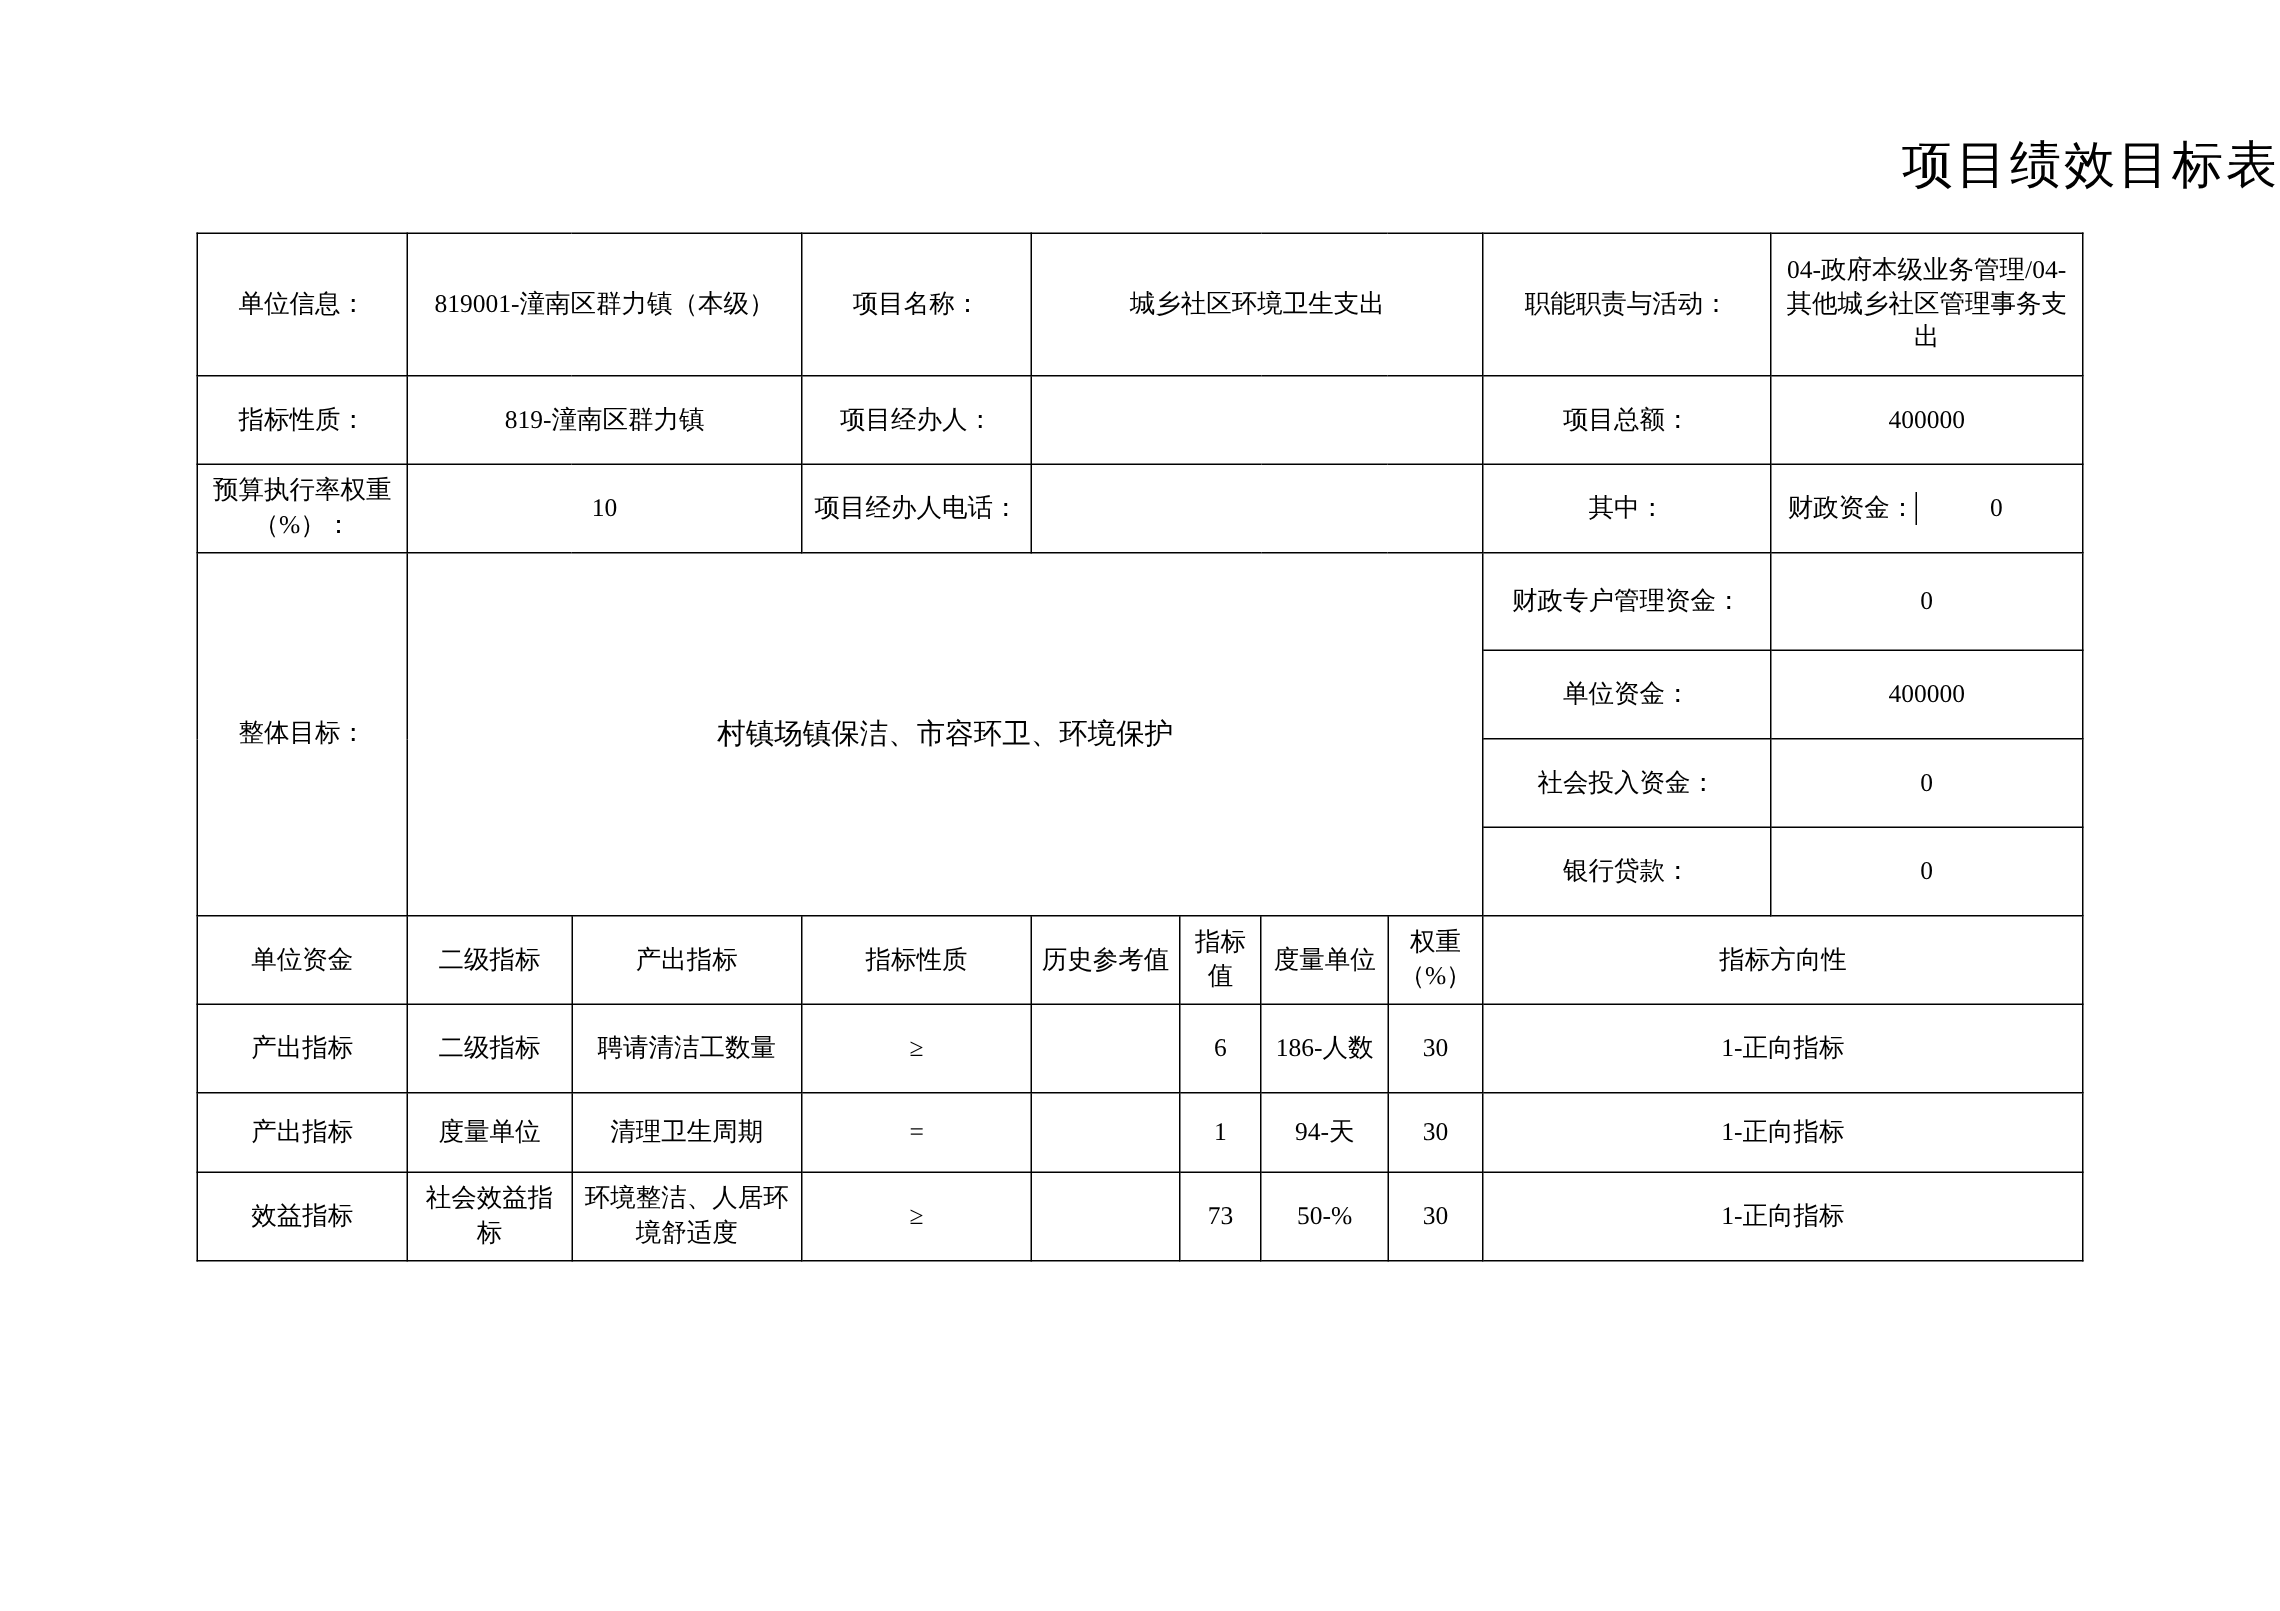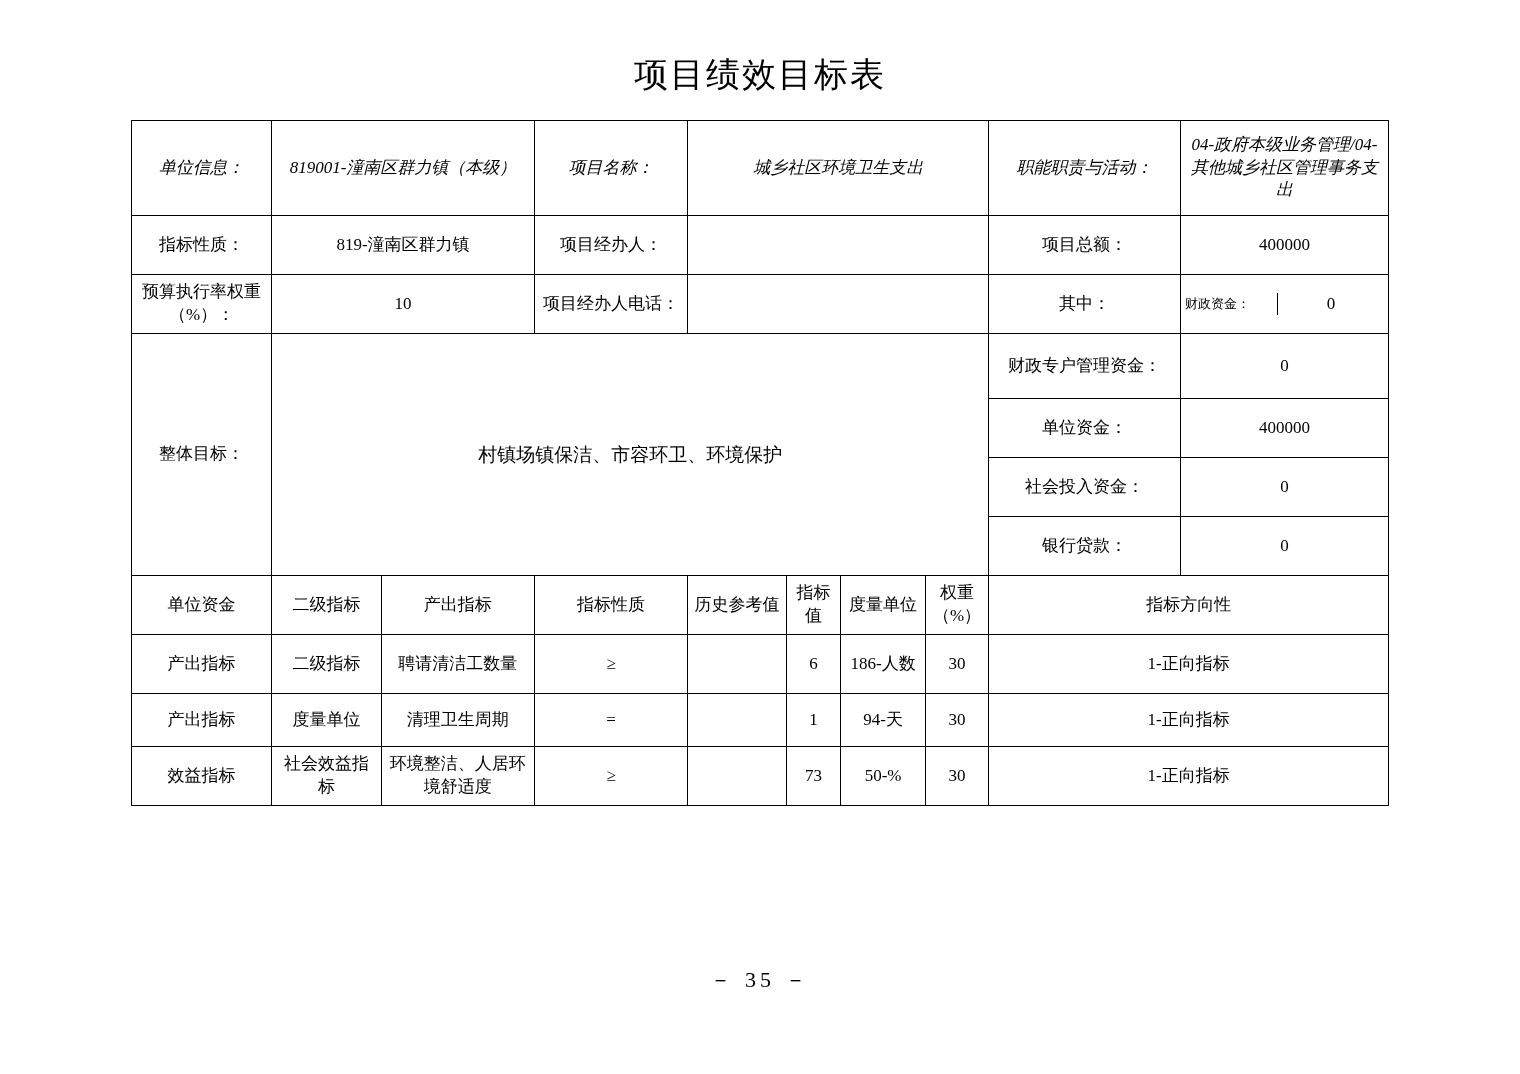--- a/index.html
+++ b/index.html
@@ -15,26 +15,26 @@
     position: relative;
     overflow: hidden;
   }
   .page {
     width: 1520px;
     height: 1074px;
     position: relative;
     box-sizing: border-box;
   }
   .doc-title {
-    text-align: center;
+    text-align: right;
     font-size: 34px;
     font-weight: normal;
     letter-spacing: 2px;
     margin: 0;
-    padding-top: 52px;
+    padding-top: 87px;
     padding-bottom: 22px;
     font-family: "Liberation Serif", "DejaVu Serif", serif;
   }
   .table-wrap {
     width: 1258px;
     margin: 0 auto;
   }
   table.perf {
     border-collapse: collapse;
     width: 100%;
@@ -47,21 +47,20 @@
     vertical-align: middle;
     padding: 6px 4px;
     line-height: 1.35;
     word-wrap: break-word;
   }
   td.lbl {
     font-size: 17.5px;
   }
   td.tall {
     height: 82px;
-    font-style: italic;
   }
   td.h44 { height: 40px; }
   td.h50 { height: 46px; }
   td.big { height: 160px; }
   .pagenum {
     position: absolute;
     left: 0;
     right: 0;
     top: 965px;
     text-align: center;
@@ -113,21 +112,21 @@
       <tr>
         <td class="lbl h50">预算执行率权重（%）：</td>
         <td class="h50" colspan="2">10</td>
         <td class="h50">项目经办人电话：</td>
         <td class="h50" colspan="4"></td>
         <td class="h50" style="width:88px">其中：</td>
         <td class="h50">
           <table style="border-collapse:collapse;width:100%;table-layout:fixed;border:0">
             <tbody>
                   <tr>
-              <td style="border:0;border-right:1px solid #000;width:92px;font-size:13px;text-align:left;padding:0">财政资金：</td>
+              <td style="border:0;border-right:1px solid #000;width:92px;font-size:17px;text-align:right;padding:0">财政资金：</td>
               <td style="border:0;font-size:17px;text-align:center;padding:0">0</td>
             </tr>
           </tbody>
               </table>
         </td>
       </tr>
 
       <tr>
         <td class="lbl big" rowspan="4">整体目标：</td>
         <td class="big" rowspan="4" colspan="7" style="font-size:19px">村镇场镇保洁、市容环卫、环境保护</td>
@@ -192,15 +191,14 @@
         <td class="h50">73</td>
         <td class="h50">50-%</td>
         <td class="h50">30</td>
         <td class="h50" colspan="2">1-正向指标</td>
       </tr>
 
     </tbody>
       </table>
   </div>
 
-  <div class="pagenum">－ 35 －</div>
 
 </div>
 
 </body></html>

